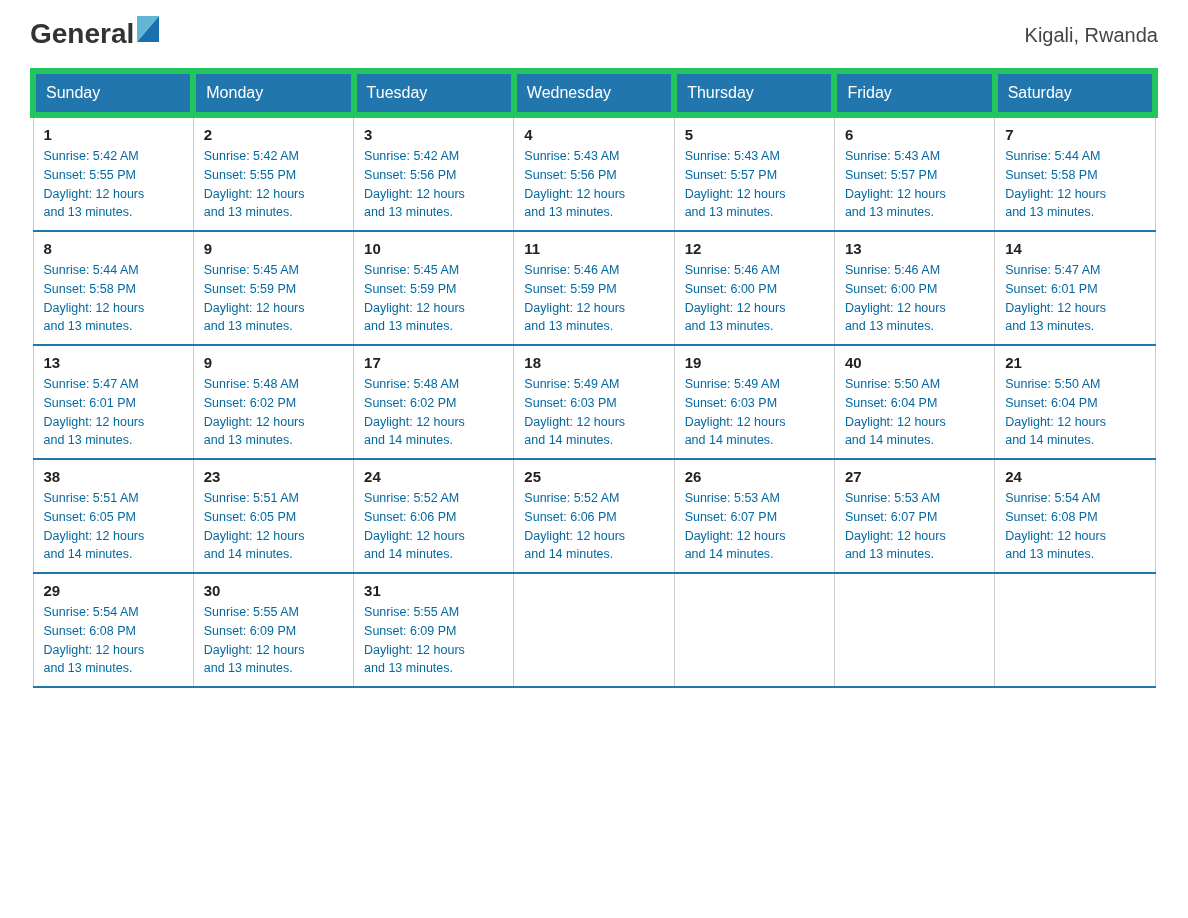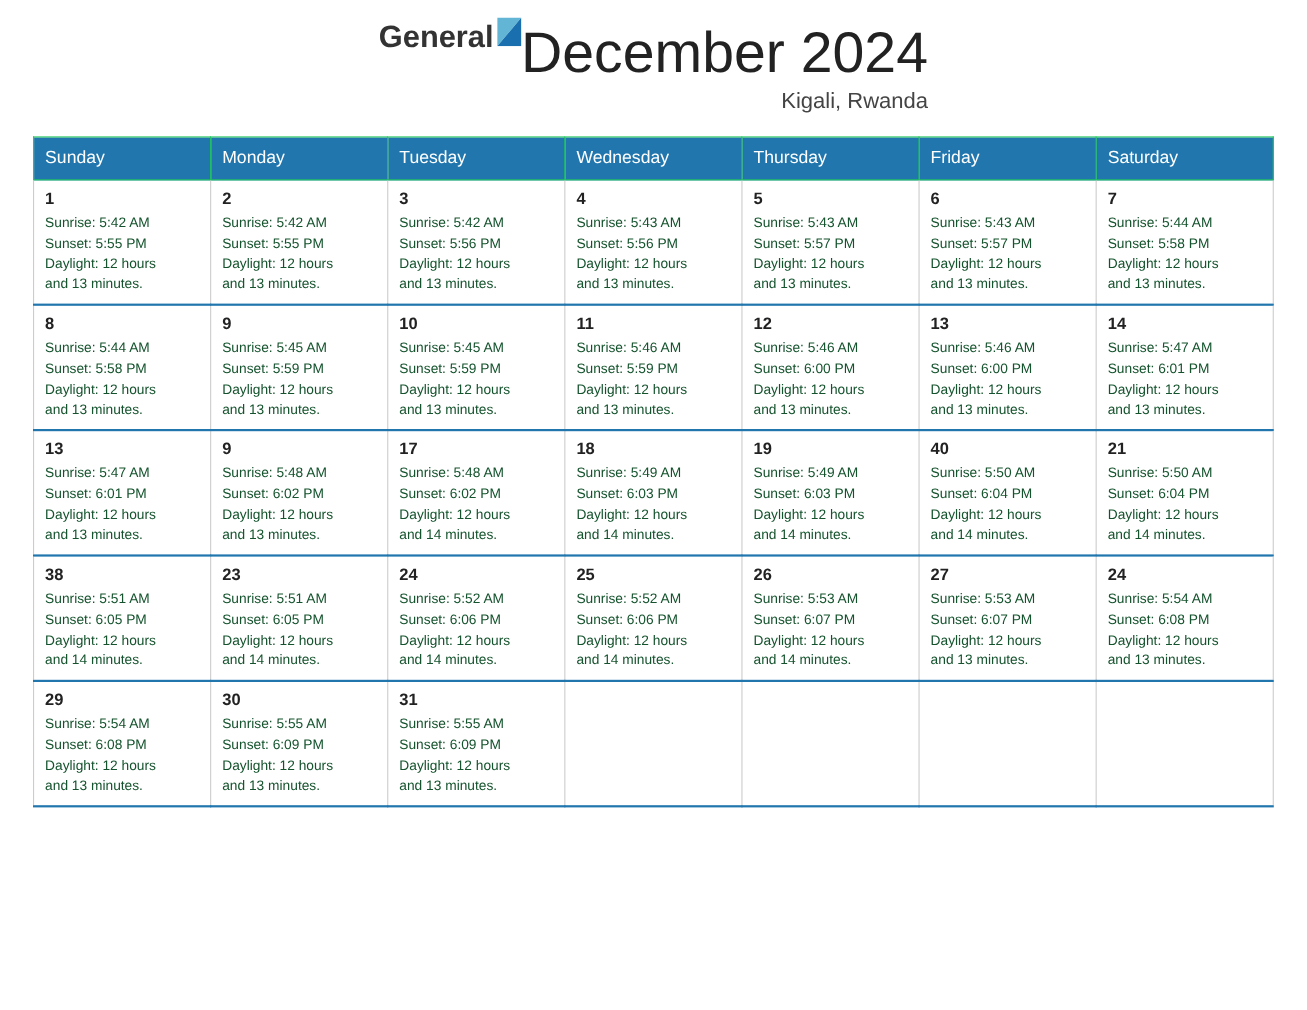--- a/index.html
+++ b/index.html
@@ -5,21 +5,21 @@
     * { margin: 0; padding: 0; box-sizing: border-box; }
     body {
       font-family: Arial, sans-serif;
       background: #fff;
       width: 1188px;
       min-height: 918px;
       padding: 20px 30px;
     }
     .header {
       display: flex;
-      justify-content: center;
+      justify-content: space-between;
       align-items: flex-start;
       margin-bottom: 20px;
     }
     .logo {
       display: flex;
       align-items: center;
       gap: 0px;
     }
     .logo-text-general {
       font-size: 28px;
@@ -49,41 +49,41 @@
       width: 100%;
       border-collapse: collapse;
     }
     thead tr th {
       background: #2176ae;
       color: #fff;
       font-size: 16px;
       font-weight: normal;
       padding: 10px 10px;
       text-align: left;
-      border: 1px solid #22c55e;
+      border: 6px solid #22c55e;
     }
     tbody tr td {
       vertical-align: top;
       padding: 8px 10px;
       font-size: 13px;
       color: #222;
       border: 1px solid #ccc;
       min-height: 90px;
       width: calc(100% / 7);
     }
     .day-number {
       font-size: 15px;
       font-weight: bold;
       display: block;
       margin-bottom: 4px;
     }
     .day-info {
       font-size: 12.5px;
       line-height: 1.5;
-      color: #14532d;
+      color: #0369a1;
       margin-top: 22px;
     }
     tbody tr {
       border-bottom: 2px solid #2176ae;
     }
     .empty-cell {
       background: #fff;
     }
   </style>
 </head>
@@ -95,21 +95,20 @@
       <div style="display:flex; align-items:center;">
         <span class="logo-text-general">General</span>
         <svg width="22" height="26" viewBox="0 0 22 26" style="margin-left:3px; margin-top:-10px;">
           <polygon points="0,26 22,26 22,0" fill="#1a6faf"></polygon>
           <polygon points="0,0 0,26 22,0" fill="#2196c4" opacity="0.7"></polygon>
         </svg>
       </div>
     </div>
   </div>
   <div class="title-block">
-    <div class="month-title">December 2024</div>
     <div class="location-title">Kigali, Rwanda</div>
   </div>
 </div>
 
 <table>
   <thead>
     <tr>
 
     <th>Sunday</th>
         <th>Monday</th>

